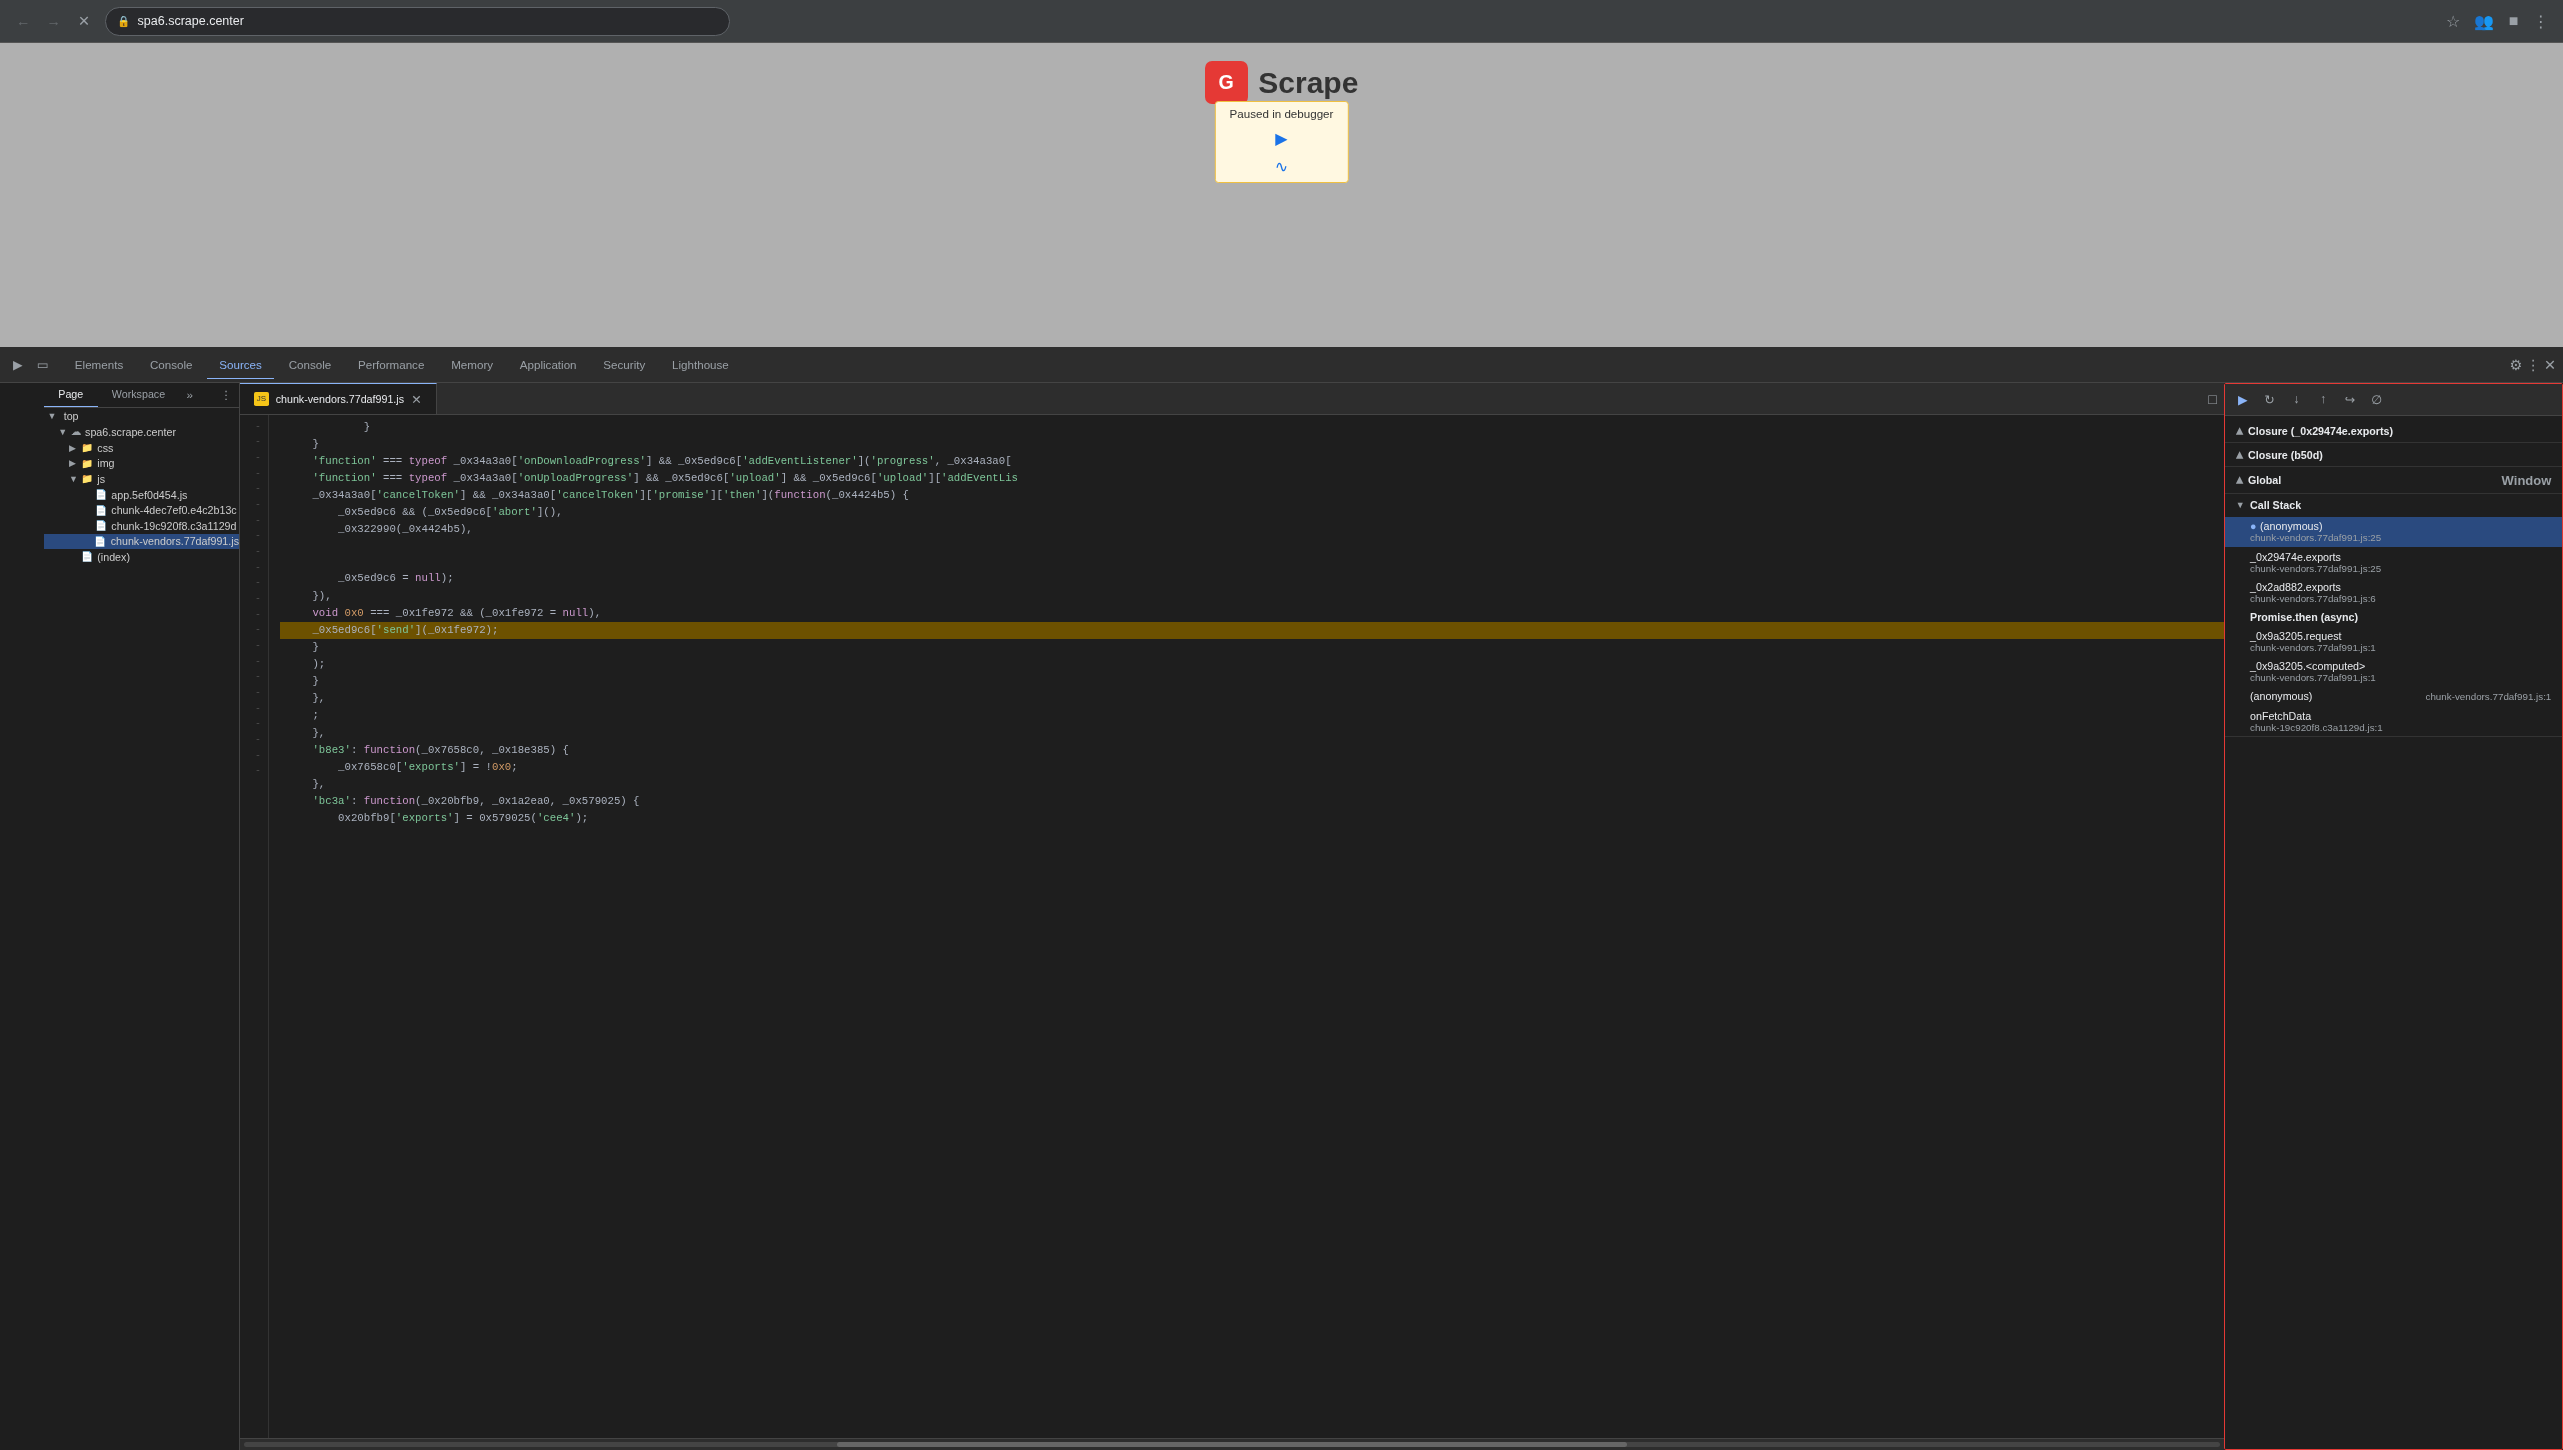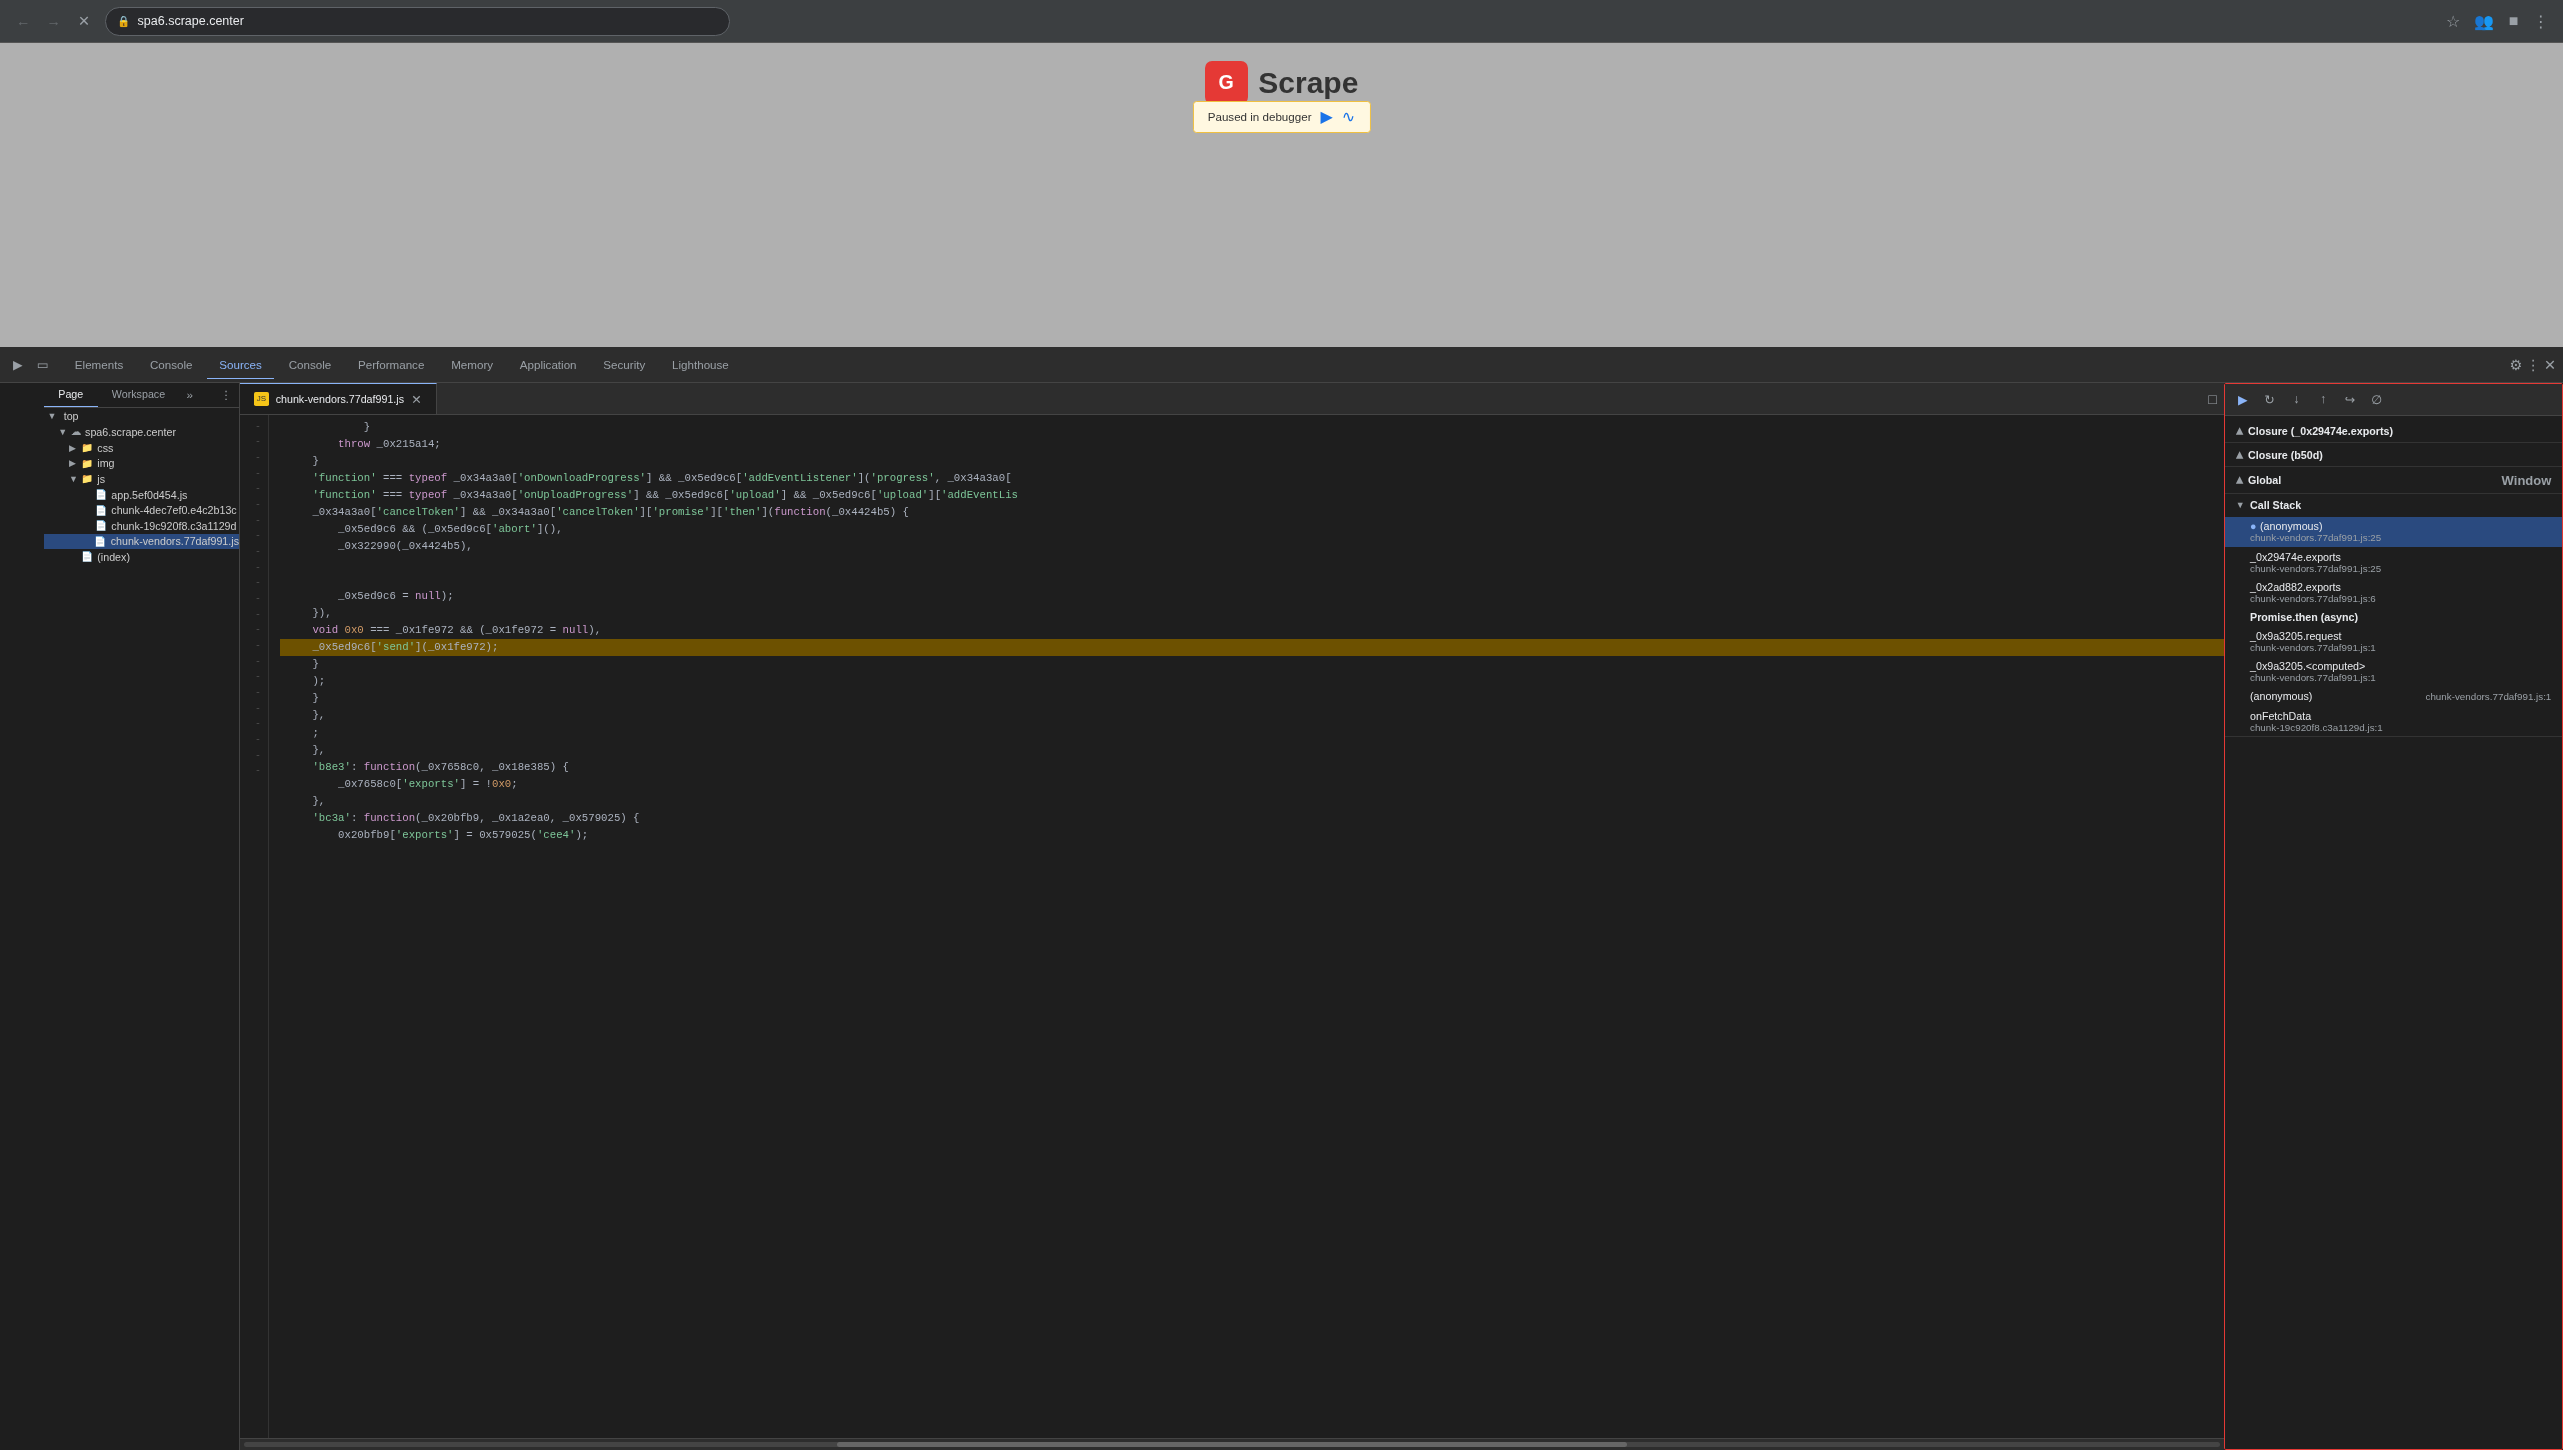--- a/index.html
+++ b/index.html
@@ -113,21 +113,21 @@
 <div class="page-wrapper">
   <div class="page-area">
     <div class="page-logo">
       <div class="logo-icon">
         <span style="color:white;font-size:19.6px;font-weight:bold;">G</span>
       </div>
       <span class="logo-text">Scrape</span>
     </div>
   </div>
 
-  <div style="position:absolute;top:58px;left:50%;transform:translateX(-50%);background:#fff8e1;border:0.9px solid #f0c040;border-radius:3.6px;padding:5.4px 14.3px;display:flex;align-items:center;gap:9px;z-index:100;">
+  <div style="position:absolute;top:58px;left:50%;transform:translateX(-50%);background:#fff8e1;border:0.9px solid #f0c040;border-radius:3.6px;padding:5.4px 14.3px;display:flex;align-items:center;gap:9px;z-index:100;flex-direction:column;">
     <span style="font-size:11.6px;color:#333;">Paused in debugger</span>
     <span style="color:#1a73e8;font-size:16px;cursor:pointer;">▶</span>
     <span style="color:#1a73e8;font-size:16px;cursor:pointer;">∿</span>
   </div>
 </div>
 
 <div class="devtools">
 
   <div class="devtools-tabs">
     <div class="devtools-tab-icons">
@@ -258,21 +258,20 @@
             <div>-</div>
             <div>-</div>
             <div>-</div>
             <div>-</div>
           <div>-</div>
             <div>-</div>
             <div>-</div>
         </div>
         <div class="code-content">
           <div class="code-line"><span style="color:#abb2bf;">            }</span></div>
-          <div class="code-line"><span style="color:#abb2bf;">        <span class="kw">throw</span> _0x215a14;</span></div>
           <div class="code-line"><span style="color:#abb2bf;">    }</span></div>
           <div class="code-line"><span style="color:#abb2bf;">    <span class="str">'function'</span> === <span class="kw">typeof</span> _0x34a3a0[<span class="str">'onDownloadProgress'</span>] &amp;&amp; _0x5ed9c6[<span class="str">'addEventListener'</span>](<span class="str">'progress'</span>, _0x34a3a0[</span></div>
           <div class="code-line"><span style="color:#abb2bf;">    <span class="str">'function'</span> === <span class="kw">typeof</span> _0x34a3a0[<span class="str">'onUploadProgress'</span>] &amp;&amp; _0x5ed9c6[<span class="str">'upload'</span>] &amp;&amp; _0x5ed9c6[<span class="str">'upload'</span>][<span class="str">'addEventLis</span></span></div>
           <div class="code-line"><span style="color:#abb2bf;">    _0x34a3a0[<span class="str">'cancelToken'</span>] &amp;&amp; _0x34a3a0[<span class="str">'cancelToken'</span>][<span class="str">'promise'</span>][<span class="str">'then'</span>](<span class="kw">function</span>(_0x4424b5) {</span></div>
           <div class="code-line"><span style="color:#abb2bf;">        _0x5ed9c6 &amp;&amp; (_0x5ed9c6[<span class="str">'abort'</span>](),</span></div>
           <div class="code-line"><span style="color:#abb2bf;">        _0x322990(_0x4424b5),</span></div>
           <div class="code-line"><span style="color:#abb2bf;margin-top:32px;">        _0x5ed9c6 = <span class="kw">null</span>);</span></div>
           <div class="code-line"><span style="color:#abb2bf;">    }),</span></div>
           <div class="code-line"><span style="color:#abb2bf;">    <span class="kw">void</span> <span class="num">0x0</span> === _0x1fe972 &amp;&amp; (_0x1fe972 = <span class="kw">null</span>),</span></div>
           <div class="code-line highlighted"><span style="color:#abb2bf;">    _0x5ed9c6[<span class="str">'send'</span>](_0x1fe972);</span></div>

